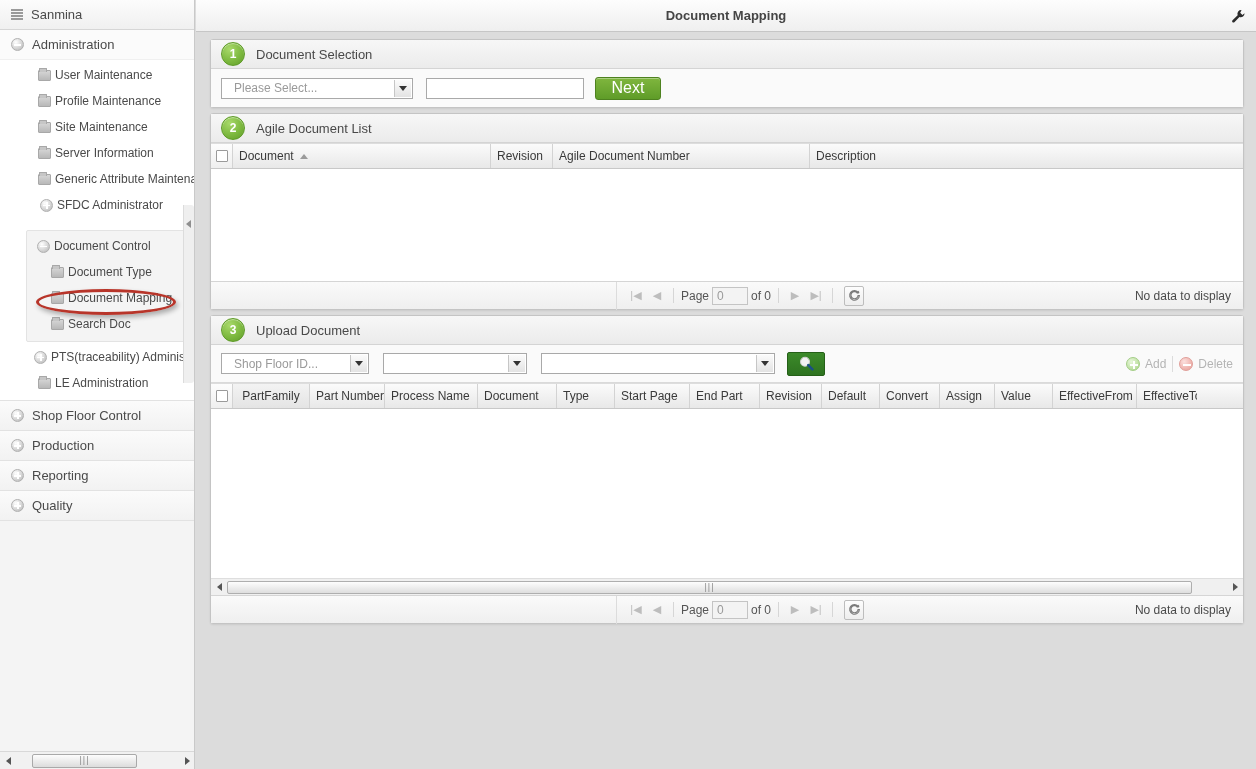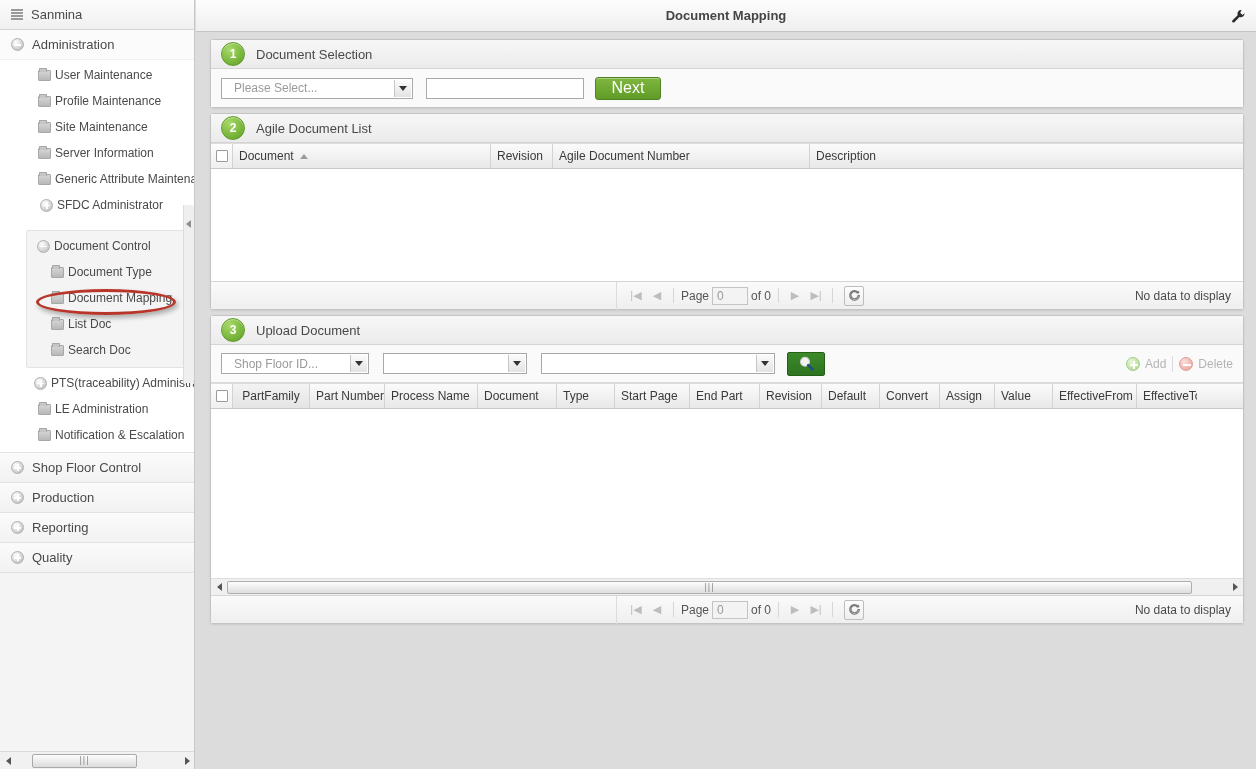--- a/index.html
+++ b/index.html
@@ -416,39 +416,31 @@
         <div class="tree-item">
           <span class="folder-icon"></span>
           <span>Document Type</span>
         </div>
         <div class="tree-item">
           <span class="folder-icon"></span>
           <span>Document Mapping</span>
         </div>
         <div class="tree-item">
           <span class="folder-icon"></span>
-          <span>List Doc</span>
-        </div>
-        <div class="tree-item">
-          <span class="folder-icon"></span>
           <span>Search Doc</span>
         </div>
       </div>
 
       <div class="tree-item" style="padding-left:34px;">
         <span class="pm-icon plus" style="margin-right:4px;"></span>
         <span>PTS(traceability) Administra</span>
       </div>
       <div class="tree-item">
         <span class="folder-icon"></span>
         <span>LE Administration</span>
-      </div>
-      <div class="tree-item">
-        <span class="folder-icon"></span>
-        <span>Notification &amp; Escalation</span>
       </div>
     </div>
 
     <div class="acc-head">
       <span class="pm-icon plus"></span>
       <span class="acc-label">Shop Floor Control</span>
     </div>
     <div class="acc-head">
       <span class="pm-icon plus"></span>
       <span class="acc-label">Production</span>

